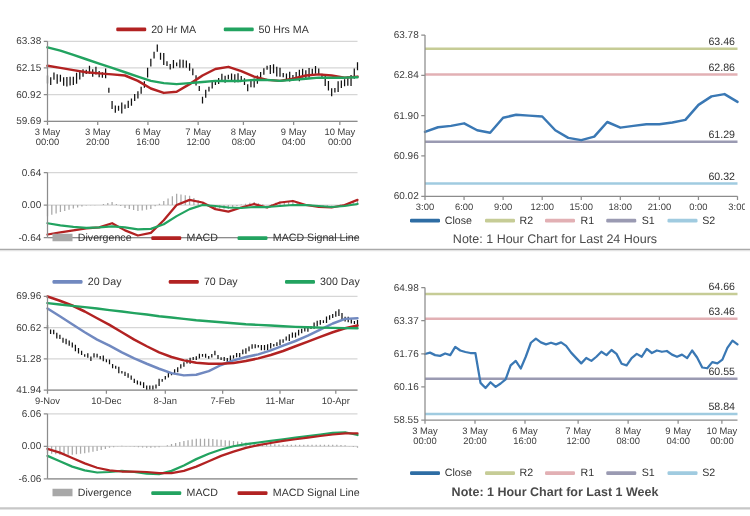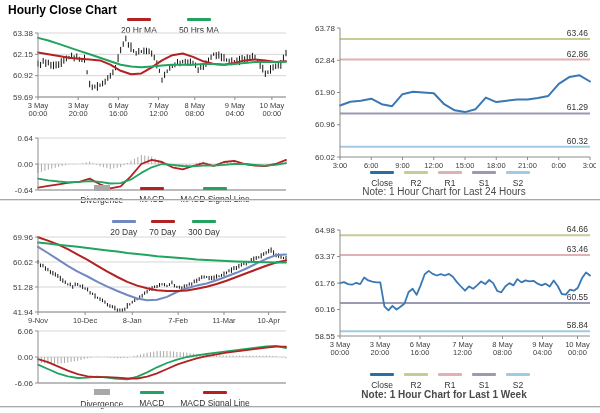--- a/index.html
+++ b/index.html
@@ -1,35 +1,34 @@
 <!DOCTYPE html>
 <html><head>
 <meta charset="utf-8">
 <style>
   html,body{margin:0;padding:0;background:#fff;}
   .page{position:relative;width:600px;height:413px;background:#fff;overflow:hidden;
         font-family:"Liberation Sans",sans-serif;}
   .chart-title{position:absolute;font-size:12px;font-weight:bold;color:#000;}
   .legend{position:absolute;display:flex;align-items:center;justify-content:center;
           gap:22px;font-size:8.5px;color:#333;}
-  .leg-item{display:inline-flex;align-items:center;gap:4px;white-space:nowrap;flex-direction:column;}
+  .leg-item{display:inline-flex;align-items:center;gap:4px;white-space:nowrap;}
   .sw-line{display:inline-block;width:24px;height:3px;border-radius:1px;}
   .sw-bar{display:inline-block;width:16px;height:6px;}
   .chart{position:absolute;}
   .chart svg{display:block;}
   .note{position:absolute;font-size:10px;color:#4a4a4a;text-align:center;}
   .divider{position:absolute;left:0;width:600px;height:0;
            border-top:1px solid #a9a9a9;border-bottom:1px solid #e3e3e3;}
 </style>
 </head>
 <body>
 
 <div class="page">
 
-  <div class="chart-title" style="left:8px;top:3px;">Hourly Close Chart</div>
 
   <div class="legend" style="left:55px;top:18px;width:230px;">
       <span class="leg-item">
         <span class="sw-line" style="background: rgb(178, 34, 34);"></span>
         <span>20 Hr MA</span>
       </span>
       <span class="leg-item">
         <span class="sw-line" style="background: rgb(34, 163, 96);"></span>
         <span>50 Hrs MA</span>
       </span>
@@ -345,21 +344,21 @@
         <span class="sw-line" style="background: rgb(160, 203, 224);"></span>
         <span>S2</span>
       </span>
     </div>
 
   <div class="note" style="left:304px;top:186px;width:280px;">Note: 1 Hour Chart for Last 24 Hours</div>
 
   <div class="divider" style="top:199px;"></div>
 
 
-  <div class="legend" style="left:40px;top:220px;width:250px;gap:12px;">
+  <div class="legend" style="left:40px;top:220px;width:250px;gap:38px;">
       <span class="leg-item">
         <span class="sw-line" style="background: rgb(113, 137, 192);"></span>
         <span>20 Day</span>
       </span>
       <span class="leg-item">
         <span class="sw-line" style="background: rgb(178, 34, 34);"></span>
         <span>70 Day</span>
       </span>
       <span class="leg-item">
         <span class="sw-line" style="background: rgb(34, 163, 96);"></span>

